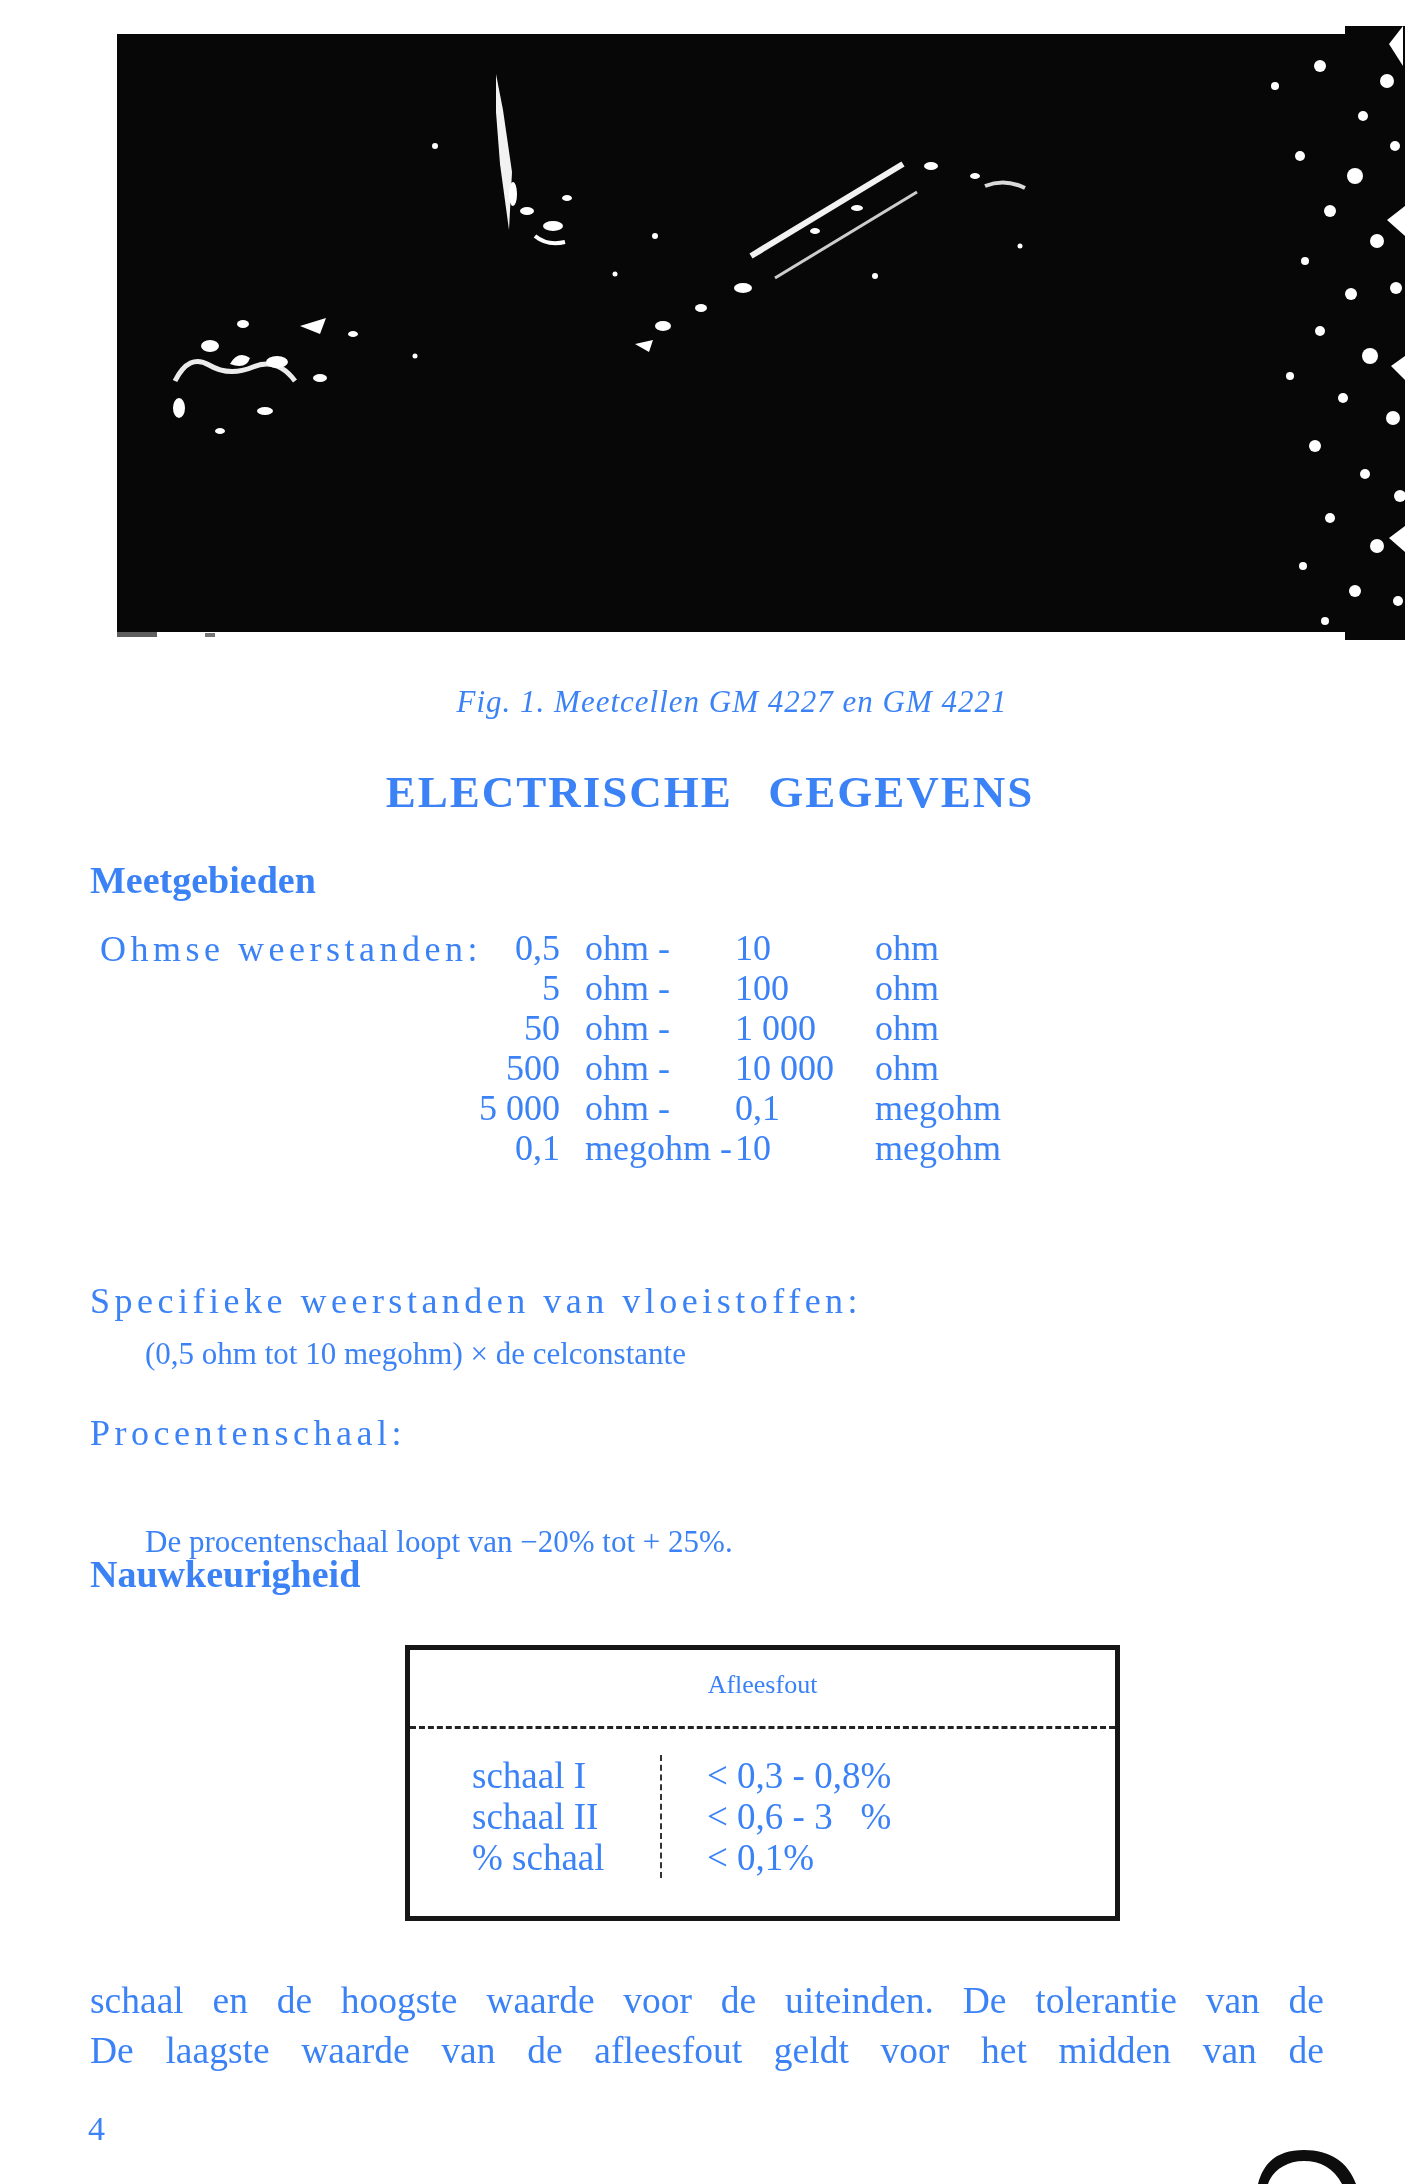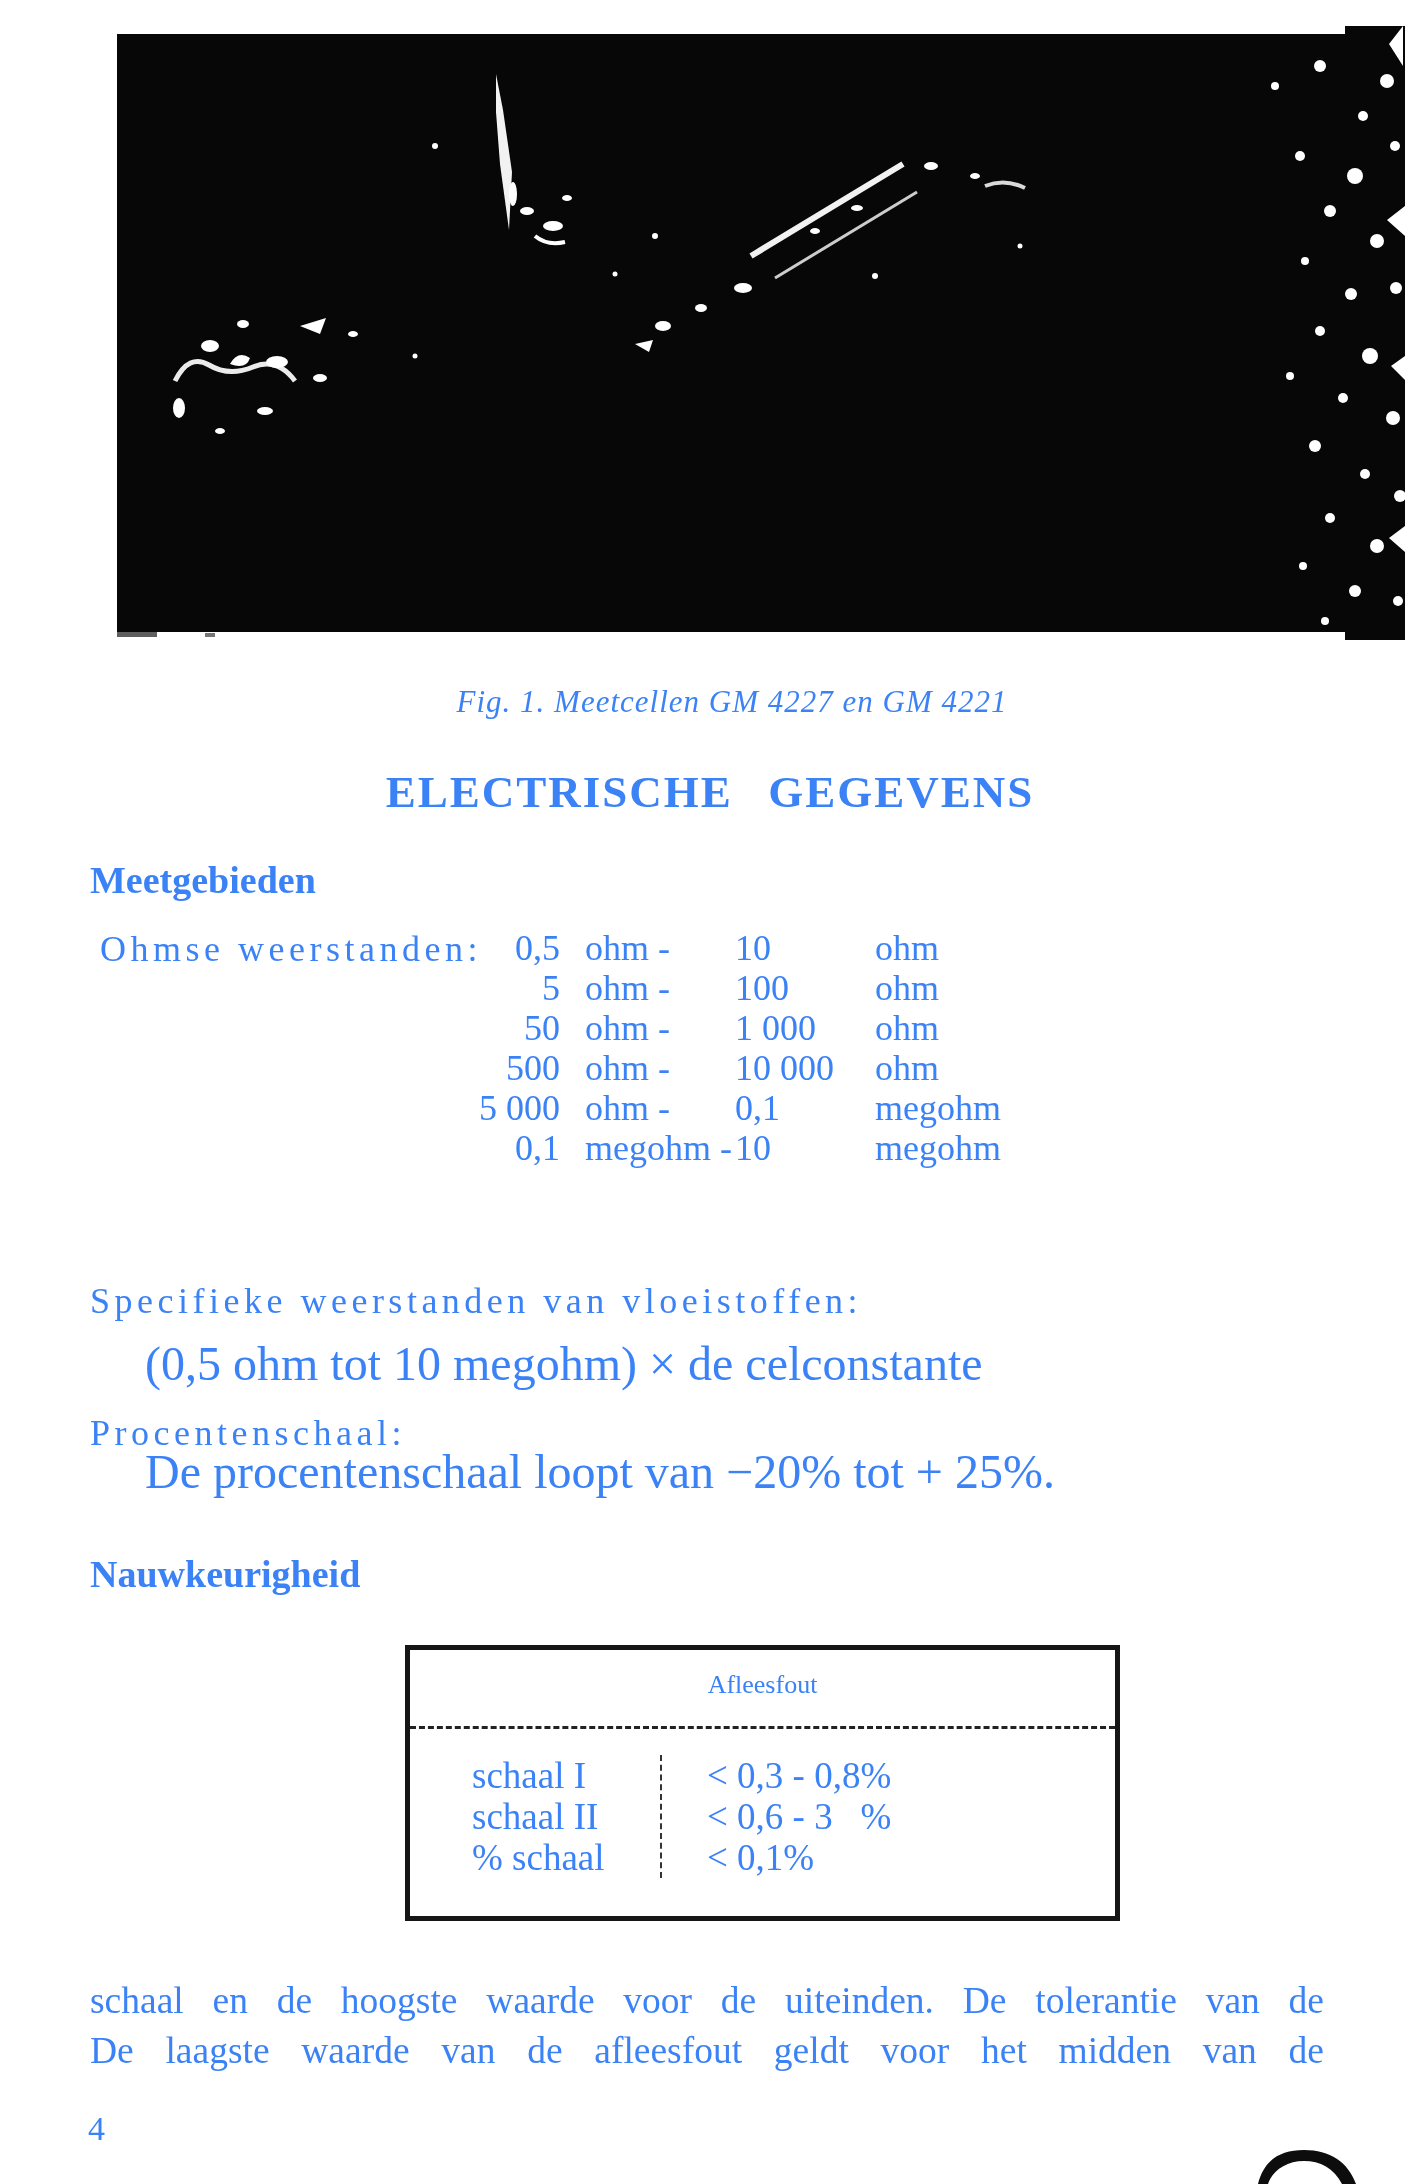--- a/index.html
+++ b/index.html
@@ -27,23 +27,23 @@
   }
   
   .sec-head{position:absolute;left:90px;font-weight:bold;font-size:38px;}
   .h-meetgebieden{top:858px;}
   .h-nauwkeurigheid{top:1552px;}
   
   .spread{font-size:36px;letter-spacing:4.5px;}
   .ohm-label{position:absolute;left:100px;top:928px;}
   .spec-label{position:absolute;left:90px;top:1280px;}
   .proc-label{position:absolute;left:90px;top:1412px;}
-  .indent-line{position:absolute;left:145px;font-size:48px;}
+  .indent-line{position:absolute;left:145px;font-size:31px;}
   .spec-value{top:1336px;}
-  .proc-value{top:1444px;}
+  .proc-value{top:1524px;}
   
   .ohm-grid{position:absolute;left:350px;top:928px;font-size:36px;}
   .orow{display:flex;height:40px;line-height:40px;white-space:nowrap;}
   .orow .c1{width:210px;text-align:right;}
   .orow .c2{width:150px;padding-left:25px;}
   .orow .c3{width:80px;text-align:left;}
   .orow .c4{padding-left:60px;}
   
   .acc-table{
     position:absolute;left:405px;top:1645px;width:715px;

